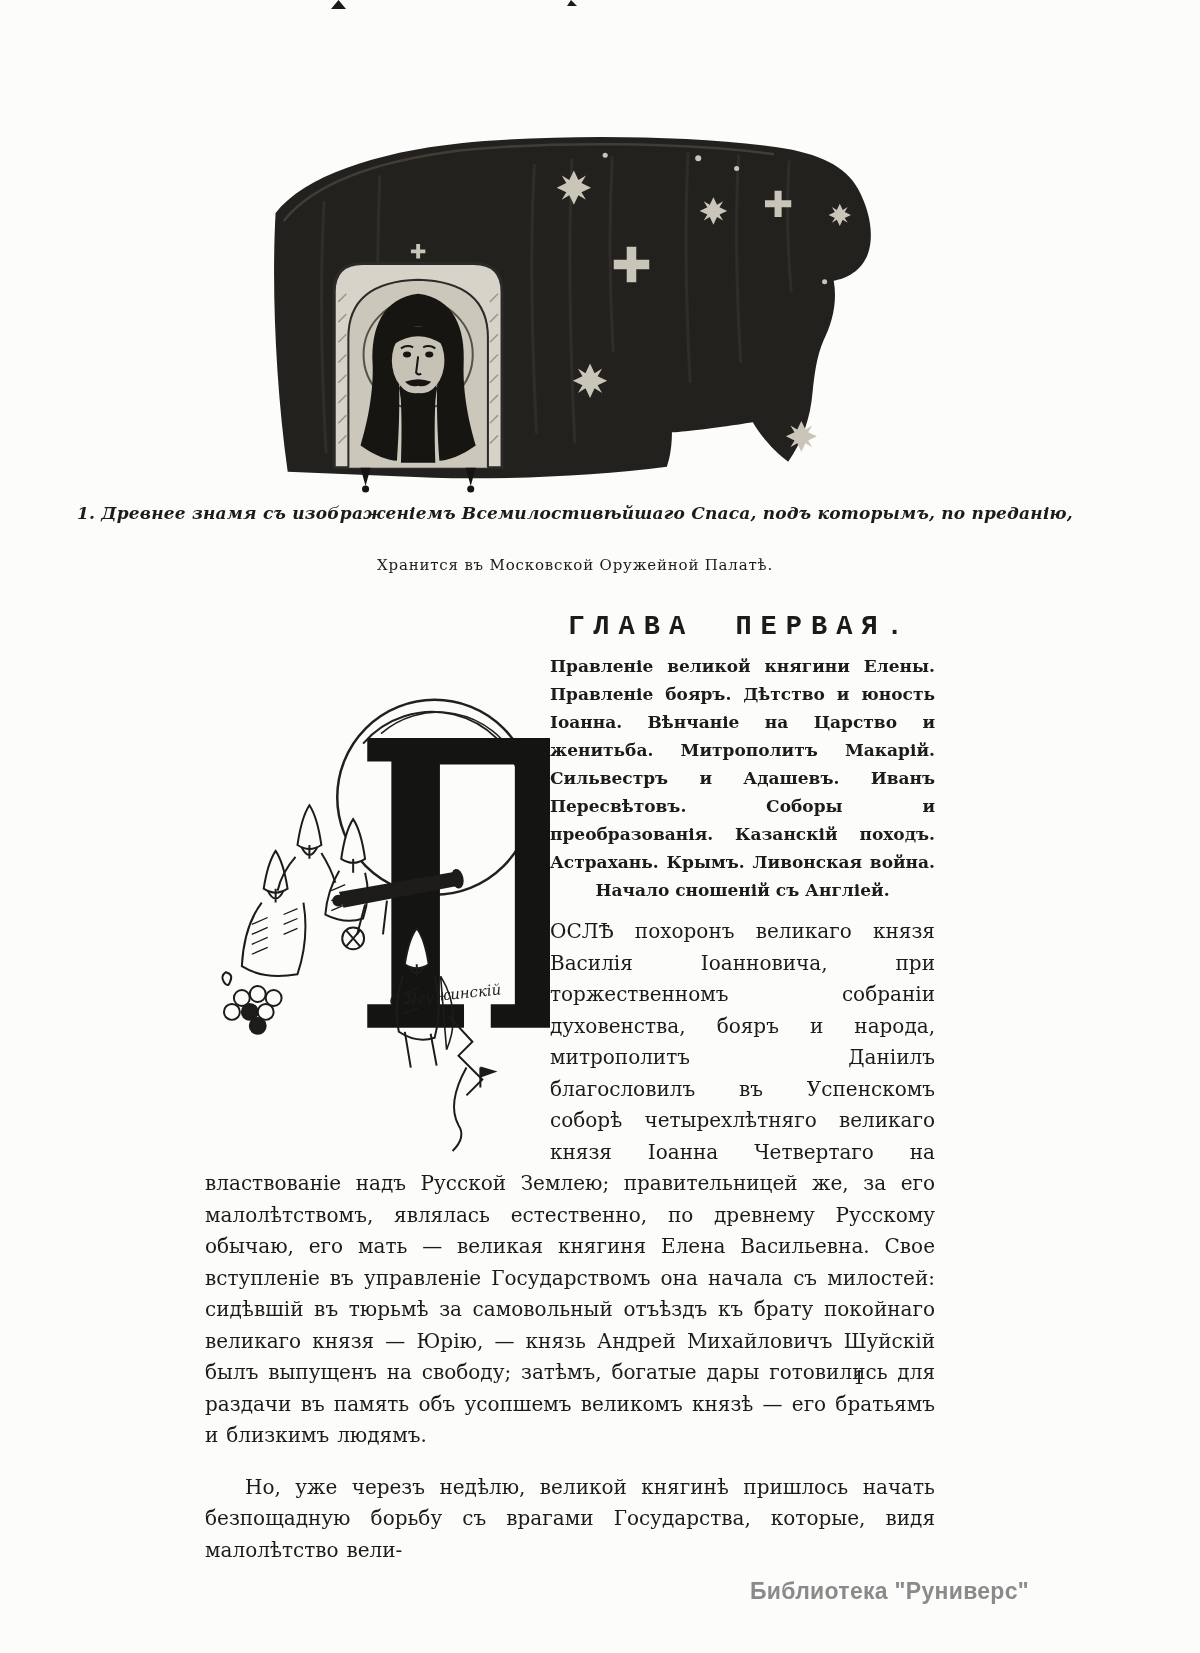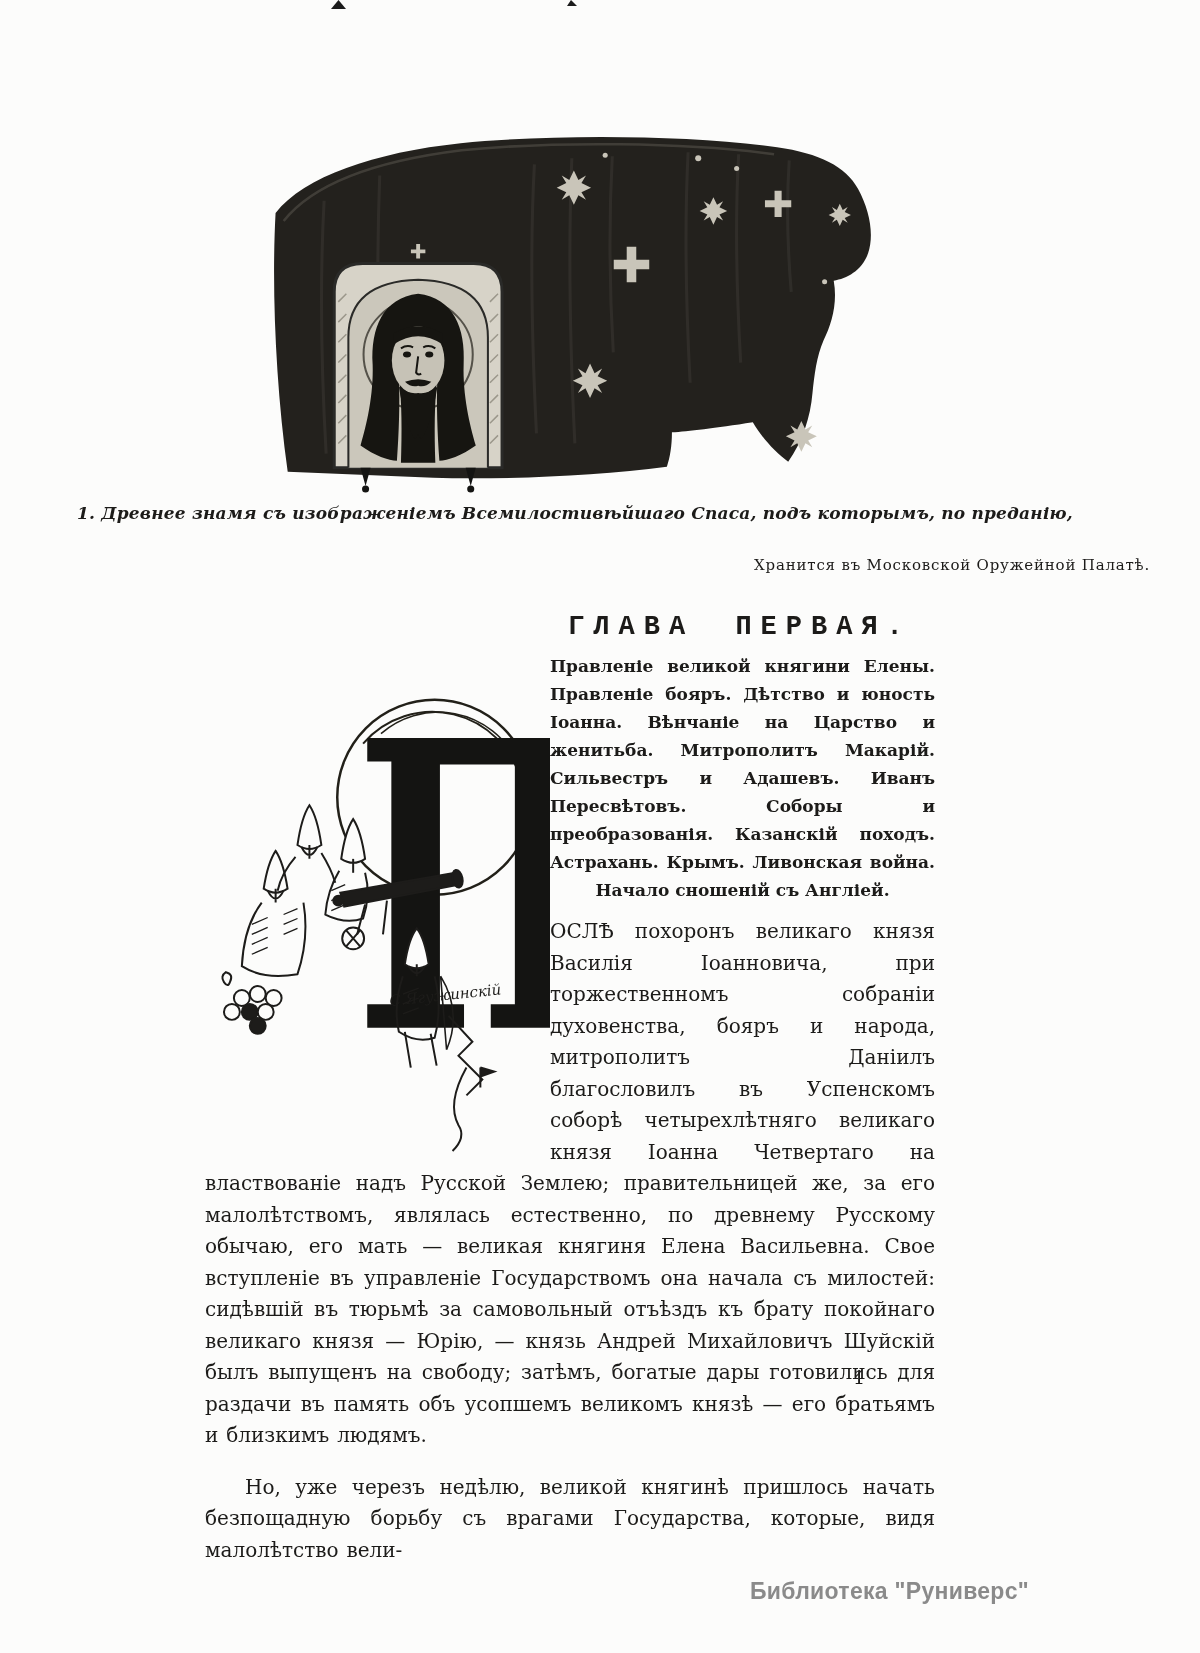--- a/index.html
+++ b/index.html
@@ -20,21 +20,21 @@
 
   .caption-wrap{
     position:absolute;left:0;top:500px;width:1150px;
     text-align:center;
     font-style:italic;font-weight:bold;
     font-size:17px;line-height:26px;
     letter-spacing:.2px;
   }
   .location-note{
     position:absolute;left:0;top:556px;width:1150px;
-    text-align:right;
+    text-align:center;
     font-size:15px;letter-spacing:.8px;
   }
 
   .chapter-title{
     position:absolute;left:540px;top:612px;width:400px;
     text-align:center;
     font-weight:bold;font-size:27px;
     letter-spacing:9px;word-spacing:16px;
     white-space:nowrap;
     font-family:Liberation Mono, monospace;

